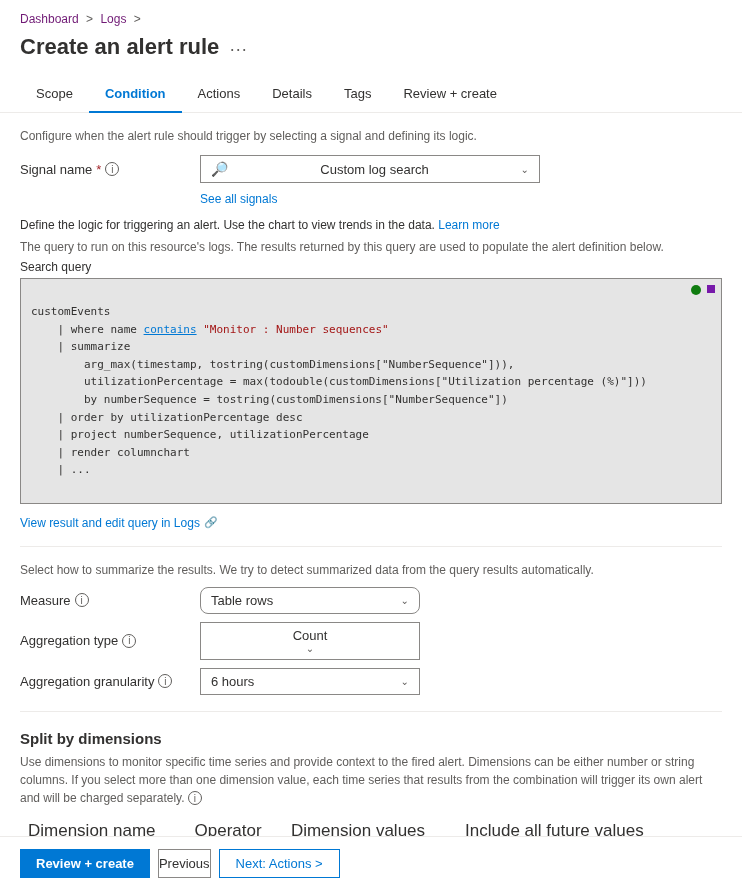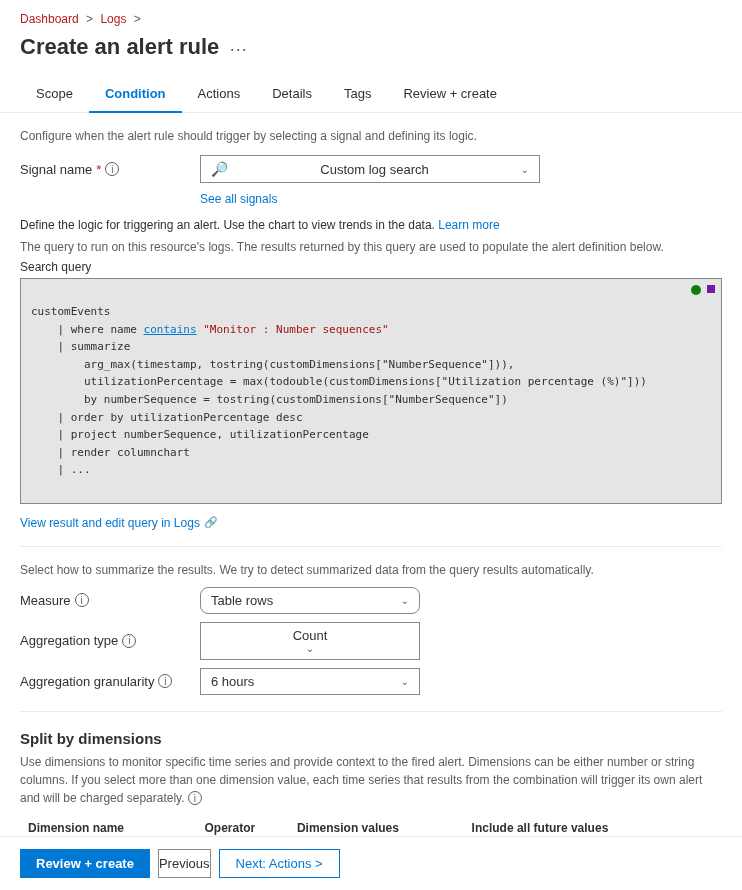--- a/index.html
+++ b/index.html
@@ -10,21 +10,21 @@
       background: #fff;
       width: 742px;
       min-height: 890px;
     }
     .breadcrumb {
       font-size: 12px;
       color: #0078d4;
       padding: 12px 20px 4px 20px;
     }
     .breadcrumb span { color: #605e5c; margin: 0 4px; }
-    .breadcrumb a { color: #b91c1c; text-decoration: none; }
+    .breadcrumb a { color: #701a75; text-decoration: none; }
     .page-header {
       display: flex;
       align-items: flex-end;
       padding: 4px 20px 16px 20px;
     }
     .page-title {
       font-size: 22px;
       font-weight: 600;
       color: #323130;
     }
@@ -191,22 +191,22 @@
       color: #605e5c;
       margin-bottom: 10px;
       line-height: 1.5;
     }
     .split-table {
       width: 100%;
       border-collapse: collapse;
       margin-bottom: 8px;
     }
     .split-table th {
-      font-size: 12px;
-      font-weight: 700;
+      font-size: 17px;
+      font-weight: 400;
       color: #323130;
       text-align: left;
       padding: 4px 8px;
       border-bottom: 1px solid #edebe9;
     }
     .split-table td {
       padding: 6px 8px;
       font-size: 12px;
       color: #323130;
       vertical-align: middle;

